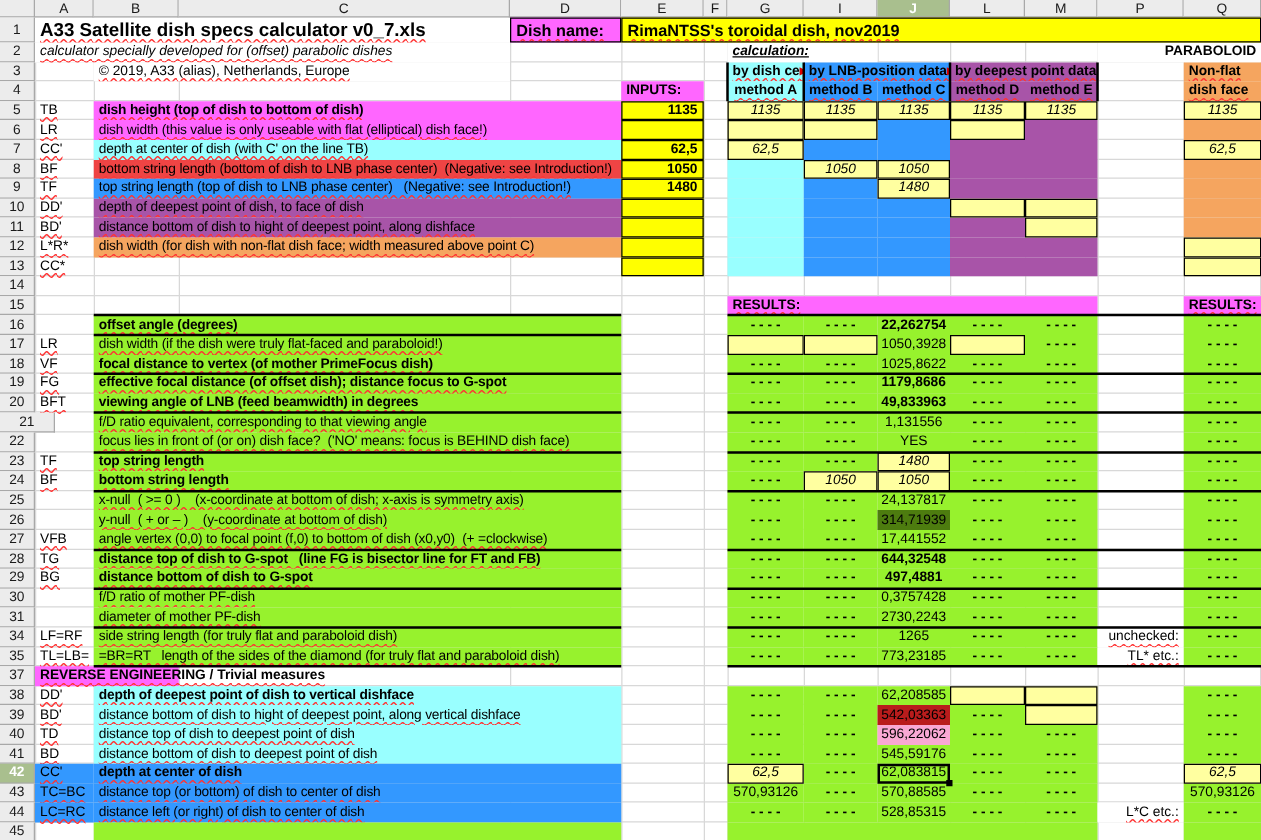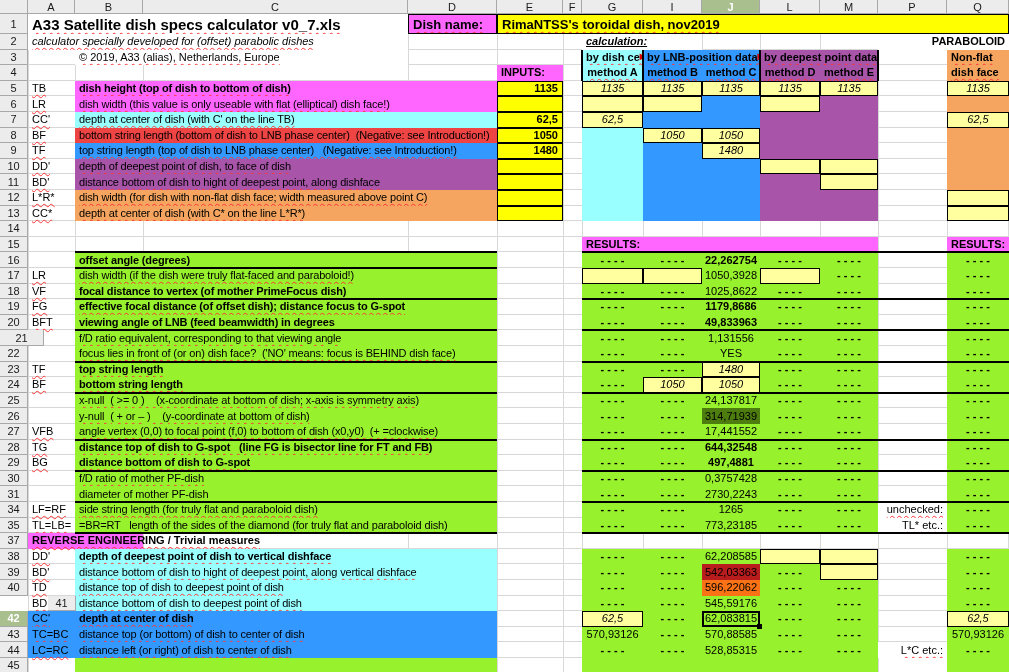--- a/index.html
+++ b/index.html
@@ -135,21 +135,21 @@
     <div class="hdr" style="left: 0px; top: 439.6px; width: 28px; height: 15.6px;">28</div>
     <div class="hdr" style="left: 0px; top: 455.2px; width: 28px; height: 15.6px;">29</div>
     <div class="hdr" style="left: 0px; top: 470.8px; width: 28px; height: 15.6px;">30</div>
     <div class="hdr" style="left: 0px; top: 486.4px; width: 28px; height: 15.6px;">31</div>
     <div class="hdr" style="left: 0px; top: 502px; width: 28px; height: 15.6px;">34</div>
     <div class="hdr" style="left: 0px; top: 517.6px; width: 28px; height: 15.6px;">35</div>
     <div class="hdr" style="left: 0px; top: 533.2px; width: 28px; height: 15.6px;">37</div>
     <div class="hdr" style="left: 0px; top: 548.8px; width: 28px; height: 15.6px;">38</div>
     <div class="hdr" style="left: 0px; top: 564.4px; width: 28px; height: 15.6px;">39</div>
     <div class="hdr" style="left: 0px; top: 580px; width: 28px; height: 15.6px;">40</div>
-    <div class="hdr" style="left: 0px; top: 595.6px; width: 28px; height: 15.6px; margin-left: 48px;">41</div>
+    <div class="hdr" style="left: 0px; top: 595.6px; width: 28px; height: 15.6px;">41</div>
     <div class="hdr selh" style="left: 0px; top: 611.2px; width: 28px; height: 15.6px;">42</div>
     <div class="hdr" style="left: 0px; top: 626.8px; width: 28px; height: 15.6px;">43</div>
     <div class="hdr" style="left: 0px; top: 642.4px; width: 28px; height: 15.6px;">44</div>
     <div class="hdr" style="left: 0px; top: 658px; width: 28px; height: 15.6px;">45</div>
     <div class="cell l b t15 sq ov" style="left: 28px; top: 14px; width: 380px; height: 20px; background: rgb(255, 255, 255);">A33 Satellite dish specs calculator v0_7.xls</div>
     <div class="cell l b t13 sq bd" style="left: 408px; top: 14px; width: 89px; height: 20px; background: rgb(255, 102, 255);">Dish name:</div>
     <div class="cell l b t13 sq bd" style="left: 497px; top: 14px; width: 512px; height: 20px; background: rgb(255, 255, 0);">RimaNTSS's toroidal dish, nov2019</div>
     <div class="cell l i sq" style="left: 28px; top: 34px; width: 380px; height: 15.6px; background: rgb(255, 255, 255);">calculator specially developed for (offset) parabolic dishes</div>
     <div class="cell l b i u" style="left: 582px; top: 34px; width: 120px; height: 15.6px; background: rgb(255, 255, 255);">calculation:</div>
     <div class="cell r b" style="left: 878px; top: 34px; width: 131px; height: 15.6px; background: rgb(255, 255, 255);">PARABOLOID</div>
@@ -231,21 +231,20 @@
     <div class="cell l sq ov" style="left: 28px; top: 190px; width: 47px; height: 15.6px; background: transparent;">L*R*</div>
     <div class="cell l d sq" style="left: 75px; top: 190px; width: 422px; height: 15.6px; background: rgb(245, 165, 95);">dish width (for dish with non-flat dish face; width measured above point C)</div>
     <div class="cell  bd" style="left: 497px; top: 190px; width: 66px; height: 15.6px; background: rgb(255, 255, 0);"></div>
     <div class="cell " style="left: 582px; top: 190px; width: 61px; height: 15.6px; background: rgb(153, 255, 255);"></div>
     <div class="cell " style="left: 643px; top: 190px; width: 59px; height: 15.6px; background: rgb(51, 152, 255);"></div>
     <div class="cell " style="left: 702px; top: 190px; width: 58px; height: 15.6px; background: rgb(51, 152, 255);"></div>
     <div class="cell " style="left: 760px; top: 190px; width: 60px; height: 15.6px; background: rgb(168, 84, 168);"></div>
     <div class="cell " style="left: 820px; top: 190px; width: 58px; height: 15.6px; background: rgb(168, 84, 168);"></div>
     <div class="cell  bd" style="left: 947px; top: 190px; width: 62px; height: 15.6px; background: rgb(255, 255, 160);"></div>
     <div class="cell l sq ov" style="left: 28px; top: 205.6px; width: 47px; height: 15.6px; background: transparent;">CC*</div>
-    <div class="cell l d sq" style="left: 75px; top: 205.6px; width: 422px; height: 15.6px; background: rgb(245, 165, 95);">depth at center of dish (with C* on the line L*R*)</div>
     <div class="cell  bd" style="left: 497px; top: 205.6px; width: 66px; height: 15.6px; background: rgb(255, 255, 0);"></div>
     <div class="cell " style="left: 582px; top: 205.6px; width: 61px; height: 15.6px; background: rgb(153, 255, 255);"></div>
     <div class="cell " style="left: 643px; top: 205.6px; width: 59px; height: 15.6px; background: rgb(51, 152, 255);"></div>
     <div class="cell " style="left: 702px; top: 205.6px; width: 58px; height: 15.6px; background: rgb(51, 152, 255);"></div>
     <div class="cell " style="left: 760px; top: 205.6px; width: 60px; height: 15.6px; background: rgb(168, 84, 168);"></div>
     <div class="cell " style="left: 820px; top: 205.6px; width: 58px; height: 15.6px; background: rgb(168, 84, 168);"></div>
     <div class="cell  bd" style="left: 947px; top: 205.6px; width: 62px; height: 15.6px; background: rgb(255, 255, 160);"></div>
     <div class="cell l b sq" style="left: 582px; top: 236.8px; width: 296px; height: 15.6px; background: rgb(255, 102, 255);">RESULTS:</div>
     <div class="cell l b sq" style="left: 947px; top: 236.8px; width: 62px; height: 15.6px; background: rgb(255, 102, 255);">RESULTS:</div>
     <div class="cell l b d sq" style="left: 75px; top: 252.4px; width: 422px; height: 15.6px; background: rgb(151, 242, 45);">offset angle (degrees)</div>
@@ -401,21 +400,21 @@
     <div class="cell ctr b" style="left: 582px; top: 564.4px; width: 61px; height: 15.6px; background: rgb(151, 242, 45);">- - - -</div>
     <div class="cell ctr b" style="left: 643px; top: 564.4px; width: 59px; height: 15.6px; background: rgb(151, 242, 45);">- - - -</div>
     <div class="cell ctr" style="left: 702px; top: 564.4px; width: 58px; height: 15.6px; background: #b91c1c;">542,03363</div>
     <div class="cell ctr b" style="left: 760px; top: 564.4px; width: 60px; height: 15.6px; background: rgb(151, 242, 45);">- - - -</div>
     <div class="cell  bd" style="left: 820px; top: 564.4px; width: 58px; height: 15.6px; background: rgb(255, 255, 160);"></div>
     <div class="cell ctr b" style="left: 947px; top: 564.4px; width: 62px; height: 15.6px; background: rgb(151, 242, 45);">- - - -</div>
     <div class="cell l sq ov" style="left: 28px; top: 580px; width: 47px; height: 15.6px; background: transparent;">TD</div>
     <div class="cell l d sq" style="left: 75px; top: 580px; width: 422px; height: 15.6px; background: rgb(153, 255, 255);">distance top of dish to deepest point of dish</div>
     <div class="cell ctr b" style="left: 582px; top: 580px; width: 61px; height: 15.6px; background: rgb(151, 242, 45);">- - - -</div>
     <div class="cell ctr b" style="left: 643px; top: 580px; width: 59px; height: 15.6px; background: rgb(151, 242, 45);">- - - -</div>
-    <div class="cell ctr" style="left: 702px; top: 580px; width: 58px; height: 15.6px; background: #f97316;">596,22062</div>
+    <div class="cell ctr" style="left: 702px; top: 580px; width: 58px; height: 15.6px; background: #f9a8d4;">596,22062</div>
     <div class="cell ctr b" style="left: 760px; top: 580px; width: 60px; height: 15.6px; background: rgb(151, 242, 45);">- - - -</div>
     <div class="cell ctr b" style="left: 820px; top: 580px; width: 58px; height: 15.6px; background: rgb(151, 242, 45);">- - - -</div>
     <div class="cell ctr b" style="left: 947px; top: 580px; width: 62px; height: 15.6px; background: rgb(151, 242, 45);">- - - -</div>
     <div class="cell l sq ov" style="left: 28px; top: 595.6px; width: 47px; height: 15.6px; background: transparent;">BD</div>
     <div class="cell l d sq" style="left: 75px; top: 595.6px; width: 422px; height: 15.6px; background: rgb(153, 255, 255);">distance bottom of dish to deepest point of dish</div>
     <div class="cell ctr b" style="left: 582px; top: 595.6px; width: 61px; height: 15.6px; background: rgb(151, 242, 45);">- - - -</div>
     <div class="cell ctr b" style="left: 643px; top: 595.6px; width: 59px; height: 15.6px; background: rgb(151, 242, 45);">- - - -</div>
     <div class="cell ctr" style="left: 702px; top: 595.6px; width: 58px; height: 15.6px; background: rgb(151, 242, 45);">545,59176</div>
     <div class="cell ctr b" style="left: 760px; top: 595.6px; width: 60px; height: 15.6px; background: rgb(151, 242, 45);">- - - -</div>
     <div class="cell ctr b" style="left: 820px; top: 595.6px; width: 58px; height: 15.6px; background: rgb(151, 242, 45);">- - - -</div>

